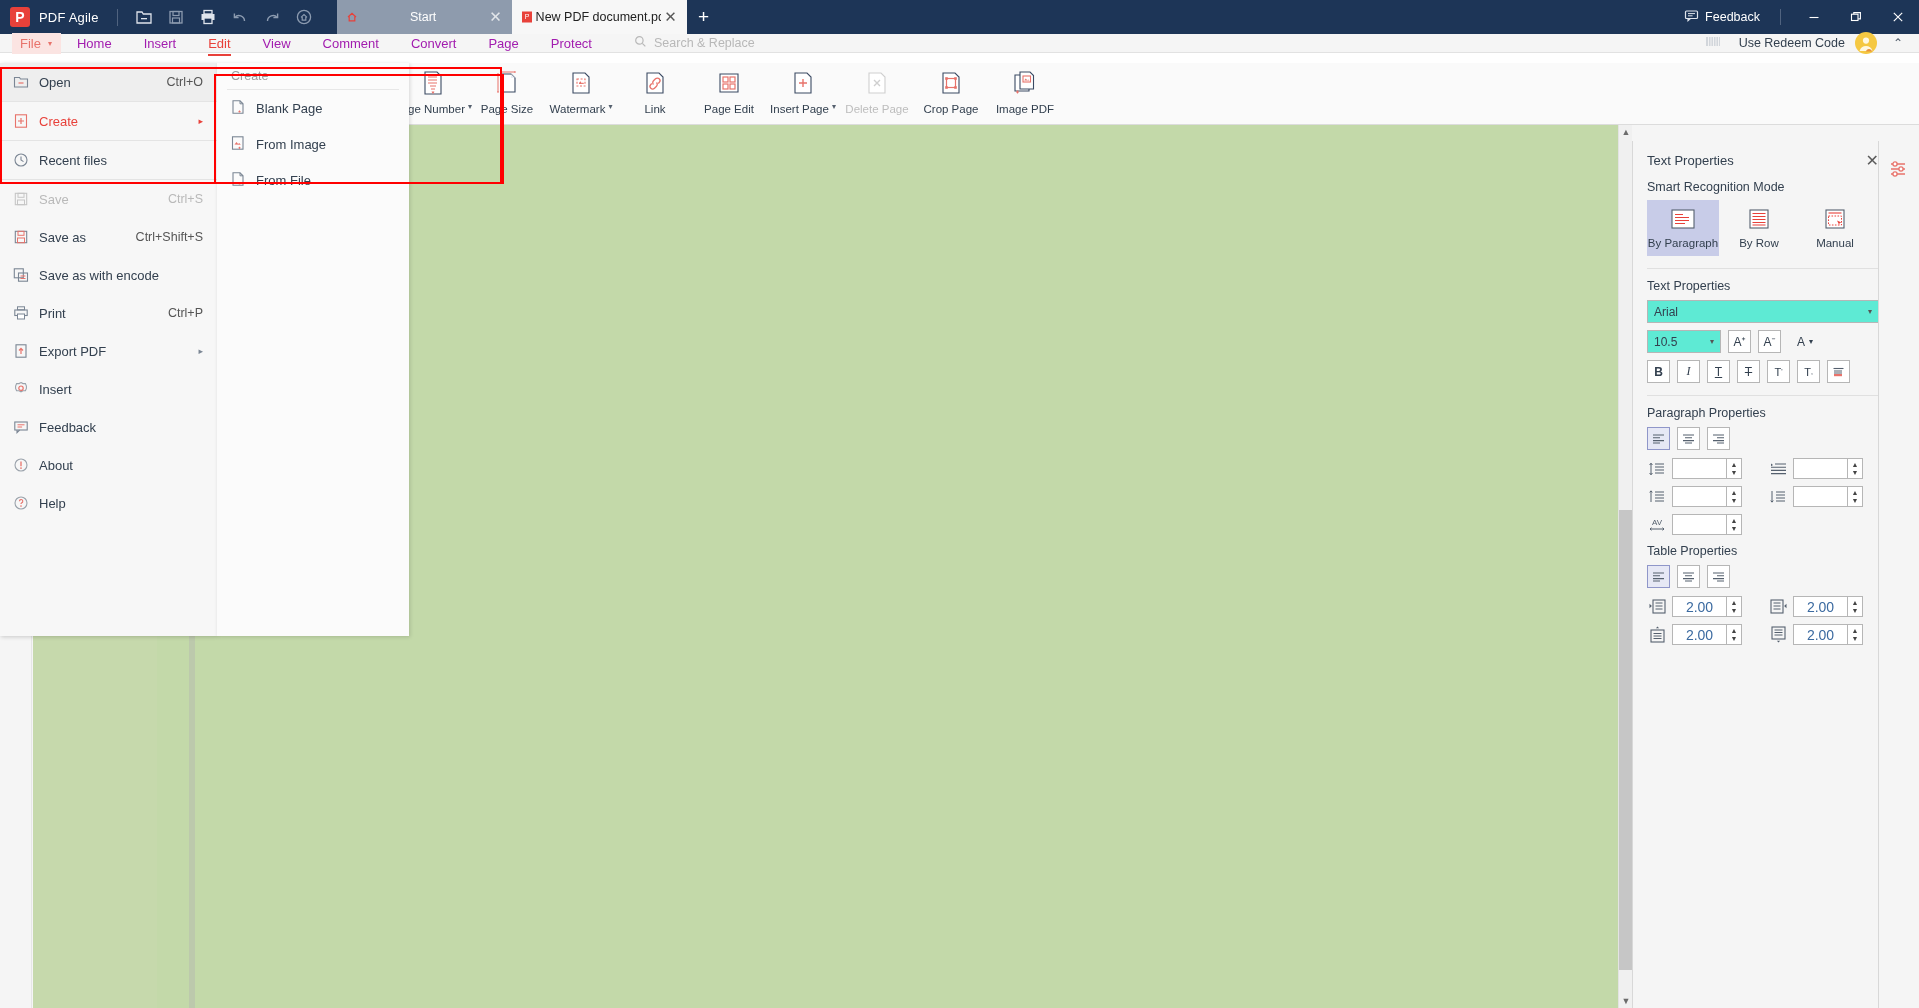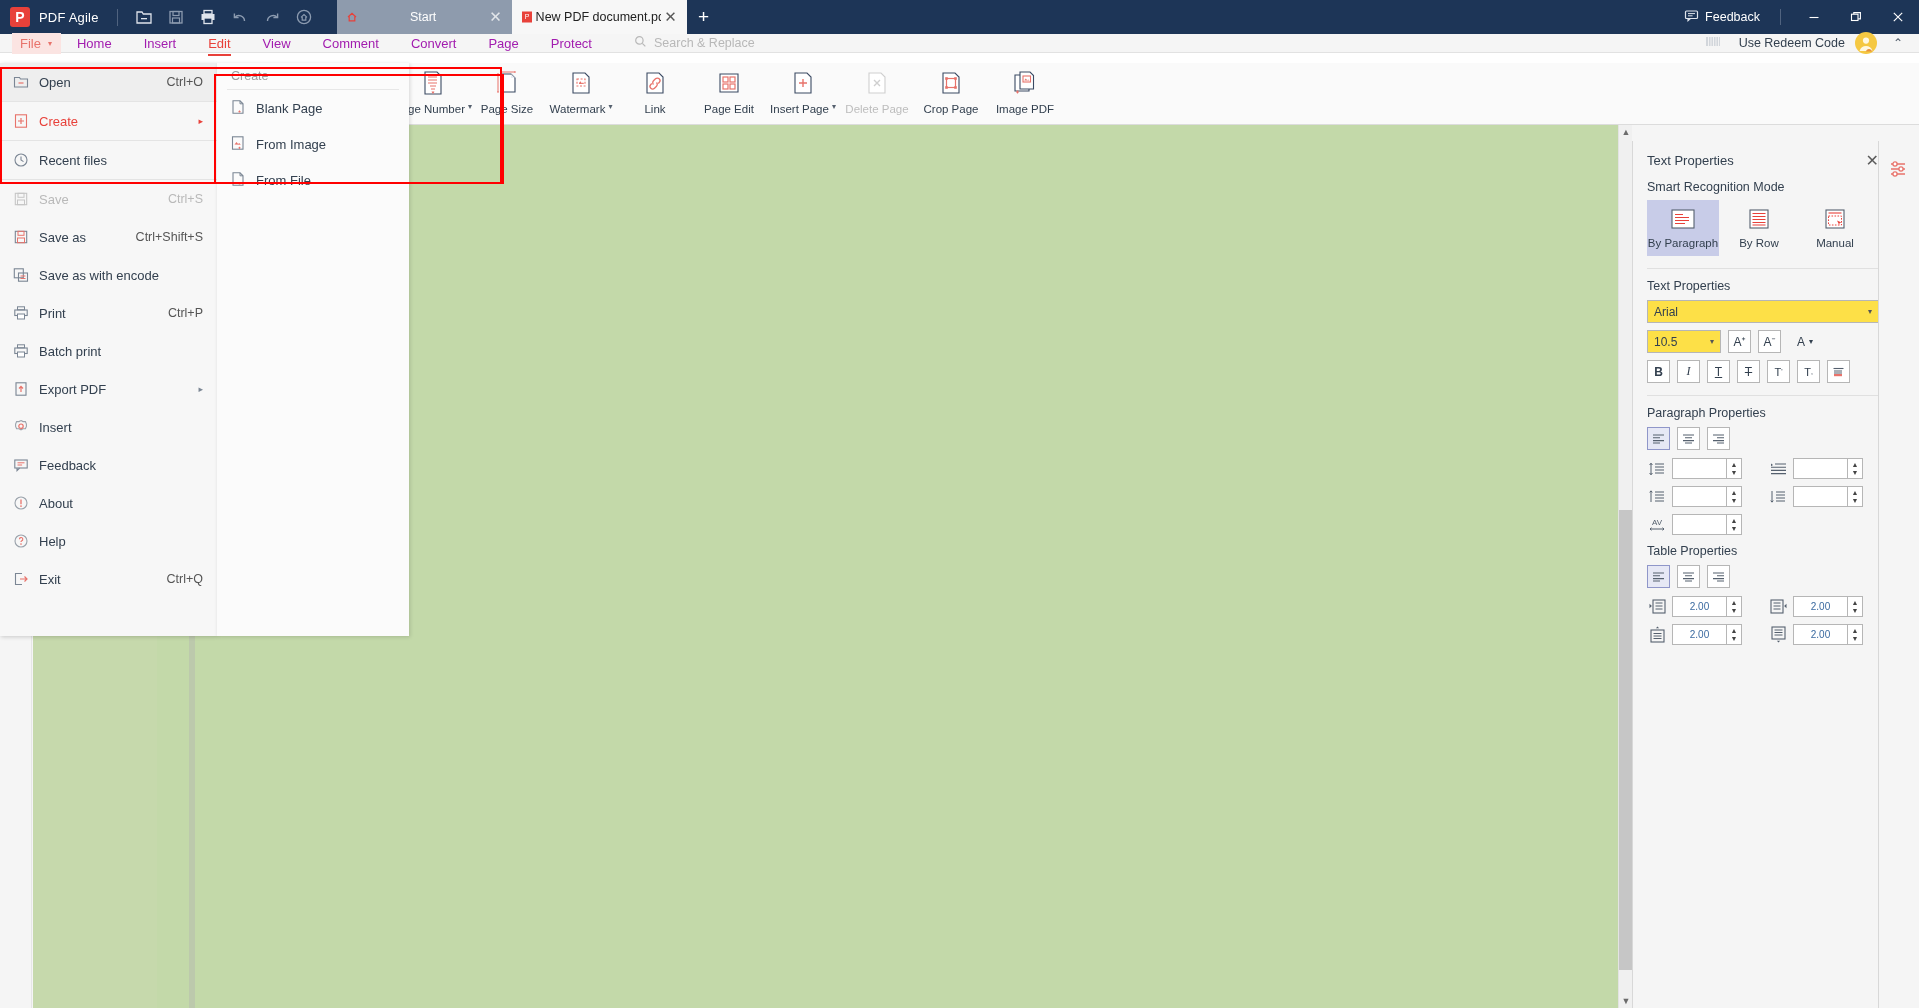--- a/index.html
+++ b/index.html
@@ -109,32 +109,32 @@
   .pp-body { width: 232px; }
   .pp-head { display: flex; align-items: center; justify-content: space-between; }
   .pp-title { font-size: 13px; color: #33404f; }
   .pp-close { font-size: 16px; color: #5b5b5b; }
   .pp-sec { font-size: 12.5px; color: #33404f; margin-top: 10px; }
   .srm-row { display: flex; gap: 4px; margin-top: 6px; }
   .srm-btn { width: 72px; height: 56px; display: flex; flex-direction: column; align-items: center;
              justify-content: center; gap: 5px; font-size: 11.5px; color: #33404f; }
   .srm-btn.sel { background: #c8cce8; }
   .pp-div { height: 1px; background: #e0e0e0; margin: 12px 0 10px 0; }
-  .combo { height: 23px; border: 1px solid #b6b6b6; background: #fde047; display: flex; align-items: center;
+  .combo { height: 23px; border: 1px solid #b6b6b6; background: #5eead4; display: flex; align-items: center;
            padding: 0 6px; font-size: 12px; color: #33404f; }
   .combo .cv { flex: 1; }
   .combo .cc { font-size: 8px; color: #555; }
   .row { display: flex; align-items: center; gap: 7px; margin-top: 7px; }
   .sqbtn { width: 23px; height: 23px; border: 1px solid #b6b6b6; background: #fff;
            display: flex; align-items: center; justify-content: center; font-size: 12px; color: #33404f; }
   .sqbtn.sel { background: #e6e8f5; border-color: #8f96c9; }
   .sqbtn.noborder { border: none; background: transparent; }
   .spin { display: flex; align-items: center; }
   .spin .sv { width: 54px; height: 21px; border: 1px solid #b6b6b6; border-right: none; background: #fff;
-              font-size: 10px; color: #3b6aa0; display: flex; align-items: center; justify-content: center; }
+              font-size: 14px; color: #3b6aa0; display: flex; align-items: center; justify-content: center; }
   .spin .sbtns { width: 16px; height: 21px; border: 1px solid #b6b6b6; background: #fff;
                  display: flex; flex-direction: column; align-items: center; justify-content: center; }
   .spin .sbtns i { font-style: normal; font-size: 7px; line-height: 8px; color: #444; }
   .mini-ico { width: 20px; height: 20px; display: flex; align-items: center; justify-content: center; }
   .grid2 { display: grid; grid-template-columns: 1fr 1fr; gap: 7px 10px; margin-top: 8px; }
   .cell { display: flex; align-items: center; gap: 5px; }
 
   
   .filemenu { position: absolute; top: 63px; left: 0; width: 217px; height: 573px;
               background: #f7f7f7; box-shadow: 1px 1px 4px rgba(0,0,0,.18); }
@@ -814,30 +814,20 @@
         <svg width="16" height="16" viewBox="0 0 16 16">
             <rect x="4.5" y="1.8" width="7" height="3" fill="none" stroke="#7b8694" stroke-width="1"></rect>
             <rect x="1.8" y="5" width="12.4" height="5.5" fill="none" stroke="#7b8694" stroke-width="1.1"></rect>
             <rect x="4.5" y="9" width="7" height="5" fill="#fff" stroke="#7b8694" stroke-width="1"></rect>
           </svg>
       </span>
       <span class="fm-lbl">Print</span>
       <span class="fm-key">Ctrl+P</span>
     </div>
 
-    <div class="fm-item">
-      <span class="fm-ico">
-        <svg width="16" height="16" viewBox="0 0 16 16">
-            <rect x="4.5" y="1.8" width="7" height="3" fill="none" stroke="#7b8694" stroke-width="1"></rect>
-            <rect x="1.8" y="5" width="12.4" height="5.5" fill="none" stroke="#7b8694" stroke-width="1.1"></rect>
-            <rect x="4.5" y="9" width="7" height="5" fill="#fff" stroke="#7b8694" stroke-width="1"></rect>
-          </svg>
-      </span>
-      <span class="fm-lbl">Batch print</span>
-    </div>
 
     <div class="fm-item">
       <span class="fm-ico">
         <svg width="16" height="16" viewBox="0 0 16 16">
             <rect x="3" y="1.8" width="10" height="12.4" fill="none" stroke="#7b8694" stroke-width="1.1"></rect>
             <path d="M8 11V5.5M6 7.5L8 5.3l2 2.2" stroke="#e8736b" stroke-width="1.2" fill="none"></path>
           </svg>
       </span>
       <span class="fm-lbl">Export PDF</span>
       <span class="fm-arrow" style="color:#7b8694">▸</span>
@@ -880,30 +870,20 @@
       <span class="fm-ico">
         <svg width="16" height="16" viewBox="0 0 16 16">
             <circle cx="8" cy="8" r="6" fill="none" stroke="#9aa2ab" stroke-width="1.1"></circle>
             <path d="M6.4 6.2a1.7 1.7 0 1 1 2.2 1.7c-.5.2-.6.6-.6 1.1" fill="none" stroke="#e8736b" stroke-width="1.1"></path>
             <circle cx="8" cy="11.1" r=".8" fill="#e8736b"></circle>
           </svg>
       </span>
       <span class="fm-lbl">Help</span>
     </div>
 
-    <div class="fm-item">
-      <span class="fm-ico">
-        <svg width="16" height="16" viewBox="0 0 16 16">
-            <path d="M9 2.5H2.5v11H9" fill="none" stroke="#7b8694" stroke-width="1.1"></path>
-            <path d="M7 8h7M11.5 5.5L14 8l-2.5 2.5" fill="none" stroke="#e8736b" stroke-width="1.2"></path>
-          </svg>
-      </span>
-      <span class="fm-lbl">Exit</span>
-      <span class="fm-key">Ctrl+Q</span>
-    </div>
   </div>
 
   <div class="submenu">
     <div class="sm-head">Create</div>
     <div class="sm-rule"></div>
 
     <div class="sm-item">
       <span>
         <svg width="16" height="16" viewBox="0 0 16 16">
             <path d="M3 1.8h7l3 3v9.4H3z" fill="none" stroke="#7b8694" stroke-width="1.1"></path>

